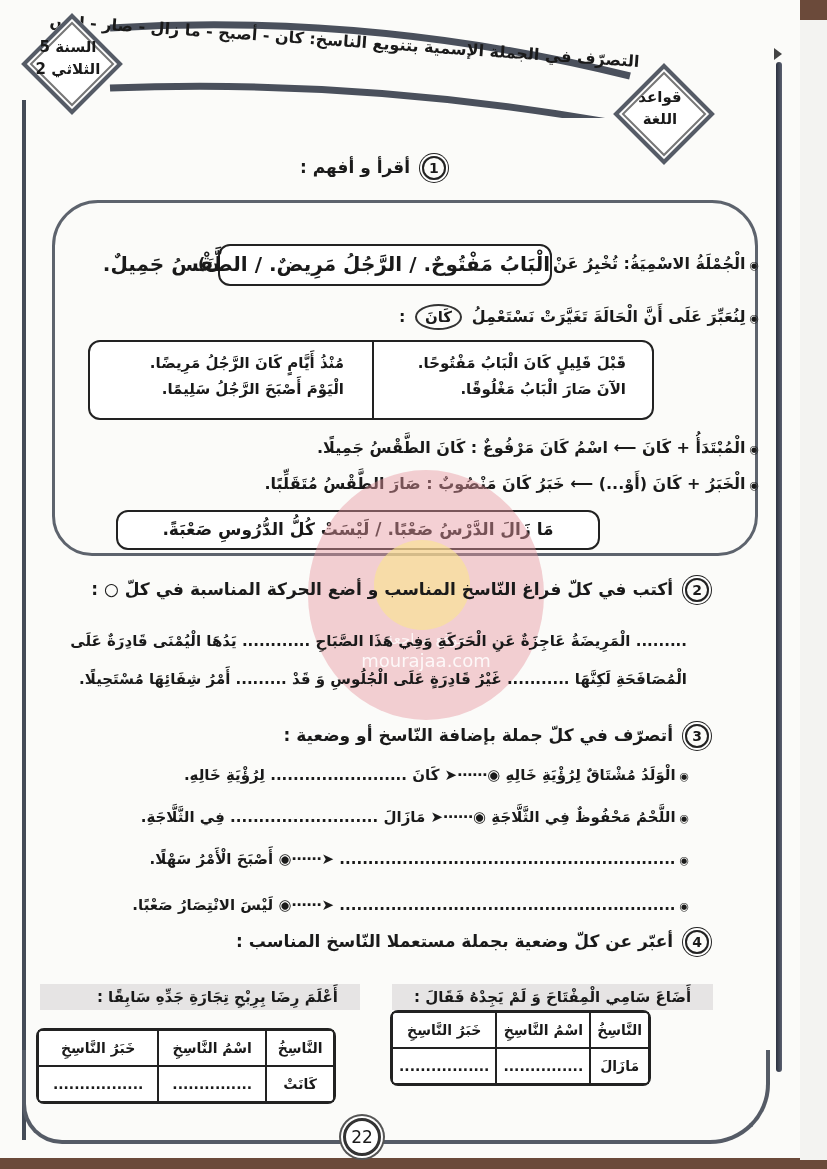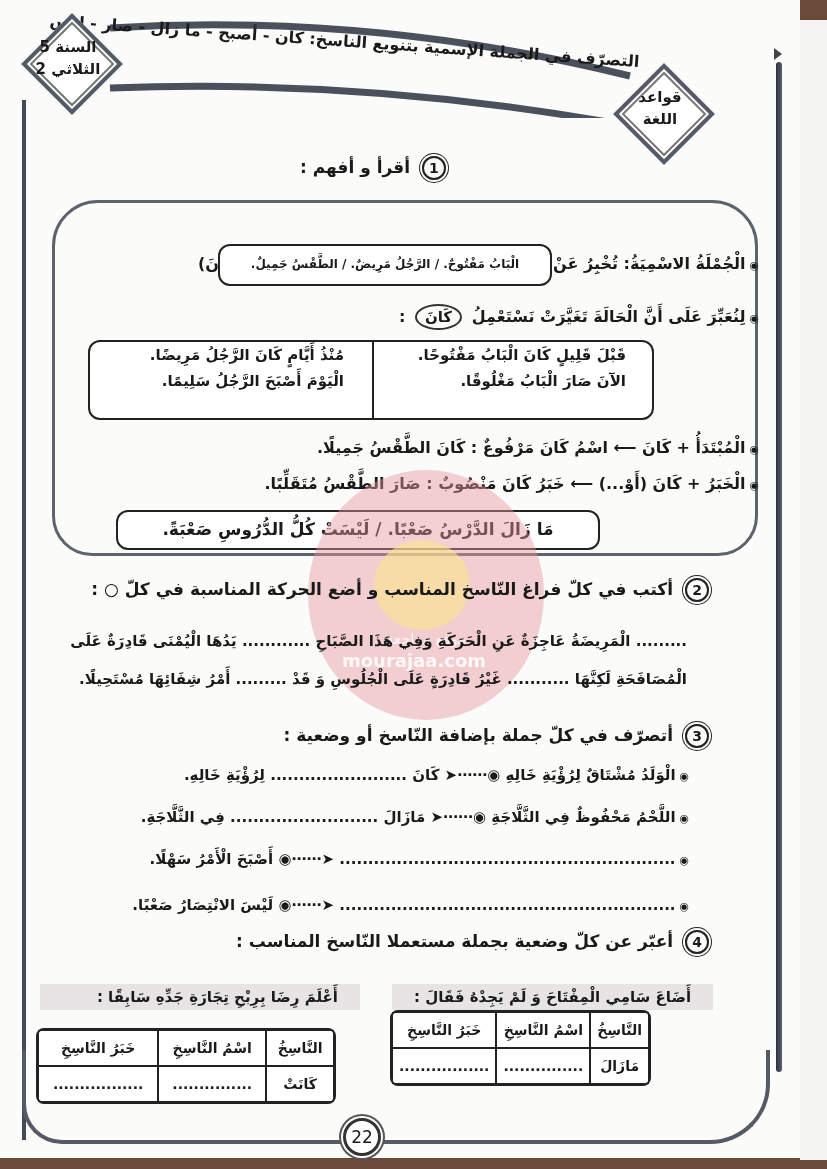--- a/index.html
+++ b/index.html
@@ -17,31 +17,31 @@
   .diamond .shape{position:absolute;left:14px;top:14px;width:64px;height:64px;transform:rotate(45deg);border:4px solid #555b66;background:#fff;box-shadow:inset 0 0 0 2px #fff,inset 0 0 0 4px #777;}
   .diamond .txt{position:absolute;left:0;top:22px;width:92px;text-align:center;font-size:15px;font-weight:bold;line-height:22px;}
   .d-left{left:22px;top:14px;}
   .d-right{left:614px;top:64px;}
   .frame{position:absolute;left:22px;top:100px;width:752px;height:1040px;border:4px solid #444b57;border-top:none;border-right:none;border-bottom:none;}
   .frame-bottom{position:absolute;left:22px;top:1050px;width:740px;height:90px;border:4px solid #555b66;border-top:none;border-radius:0 0 60px 40px;}
   .sec-head{position:absolute;font-weight:bold;font-size:17px;white-space:nowrap;}
   .num{display:inline-block;width:20px;height:20px;border:2px solid #222;border-radius:50%;text-align:center;line-height:20px;font-size:14px;margin-left:6px;box-shadow:0 0 0 2px #fff,0 0 0 3px #222;}
   .box1{position:absolute;left:52px;top:200px;width:700px;height:350px;border:3px solid #5d636d;border-radius:46px 46px 40px 40px;}
   .line{position:absolute;font-size:16px;font-weight:bold;white-space:nowrap;}
-  .pill{position:absolute;border:2px solid #222;border-radius:12px;background:#fff;font-size:12px;font-weight:bold;text-align:center;white-space:nowrap;}
+  .pill{position:absolute;border:2px solid #222;border-radius:12px;background:#fff;font-size:20px;font-weight:bold;text-align:center;white-space:nowrap;}
   .twin{position:absolute;left:88px;top:340px;width:562px;height:76px;border:2px solid #222;border-radius:12px;background:#fff;}
-  .twin .half{position:absolute;top:0;height:76px;width:280px;font-size:15px;font-weight:bold;line-height:26px;padding-top:0;box-sizing:border-box;text-align:right;padding-right:26px;}
+  .twin .half{position:absolute;top:0;height:76px;width:280px;font-size:15px;font-weight:bold;line-height:26px;padding-top:8px;box-sizing:border-box;text-align:right;padding-right:26px;}
   .twin .h-right{right:0;border-left:2px solid #222;}
   .twin .h-left{left:0;}
   .kan-badge{display:inline-block;border:2px solid #333;border-radius:50%;padding:2px 8px;margin:0 4px;font-size:15px;}
   .ex-line{position:absolute;font-size:15px;font-weight:bold;white-space:nowrap;}
   .dots{letter-spacing:1px;}
   .watermark{position:absolute;left:308px;top:470px;width:236px;height:250px;border-radius:50%;background:rgba(230,150,160,0.45);}
   .wm-inner{position:absolute;left:374px;top:540px;width:96px;height:90px;border-radius:50%;background:rgba(250,230,140,0.6);}
-  .wm-text{position:absolute;left:314px;top:650px;width:200px;text-align:center;color:rgba(255,255,255,0.85);font-size:18px;font-weight:bold;}
+  .wm-text{position:absolute;left:326px;top:650px;width:200px;text-align:center;color:rgba(255,255,255,0.85);font-size:18px;}
   .wm-ar{position:absolute;left:326px;top:630px;width:200px;text-align:center;color:rgba(255,255,255,0.8);font-size:15px;}
   .gray-label{position:absolute;background:#e6e4e4;font-size:15px;font-weight:bold;padding:4px 22px;white-space:nowrap;}
   table.nt{position:absolute;border-collapse:separate;border-spacing:0;border:2px solid #222;border-radius:8px;background:#fff;}
   table.nt td{border:1.5px solid #222;font-size:14px;font-weight:bold;text-align:center;height:34px;padding:0 6px;}
   .page-num{position:absolute;left:343px;top:1118px;width:32px;height:32px;border:3px solid #333;border-radius:50%;background:#fff;text-align:center;line-height:32px;font-weight:normal;font-size:17px;box-shadow:0 0 0 2px #fff,0 0 0 4px #555;}
   .bullet{font-size:11px;}
 </style>
 </head>
 <body>
 

